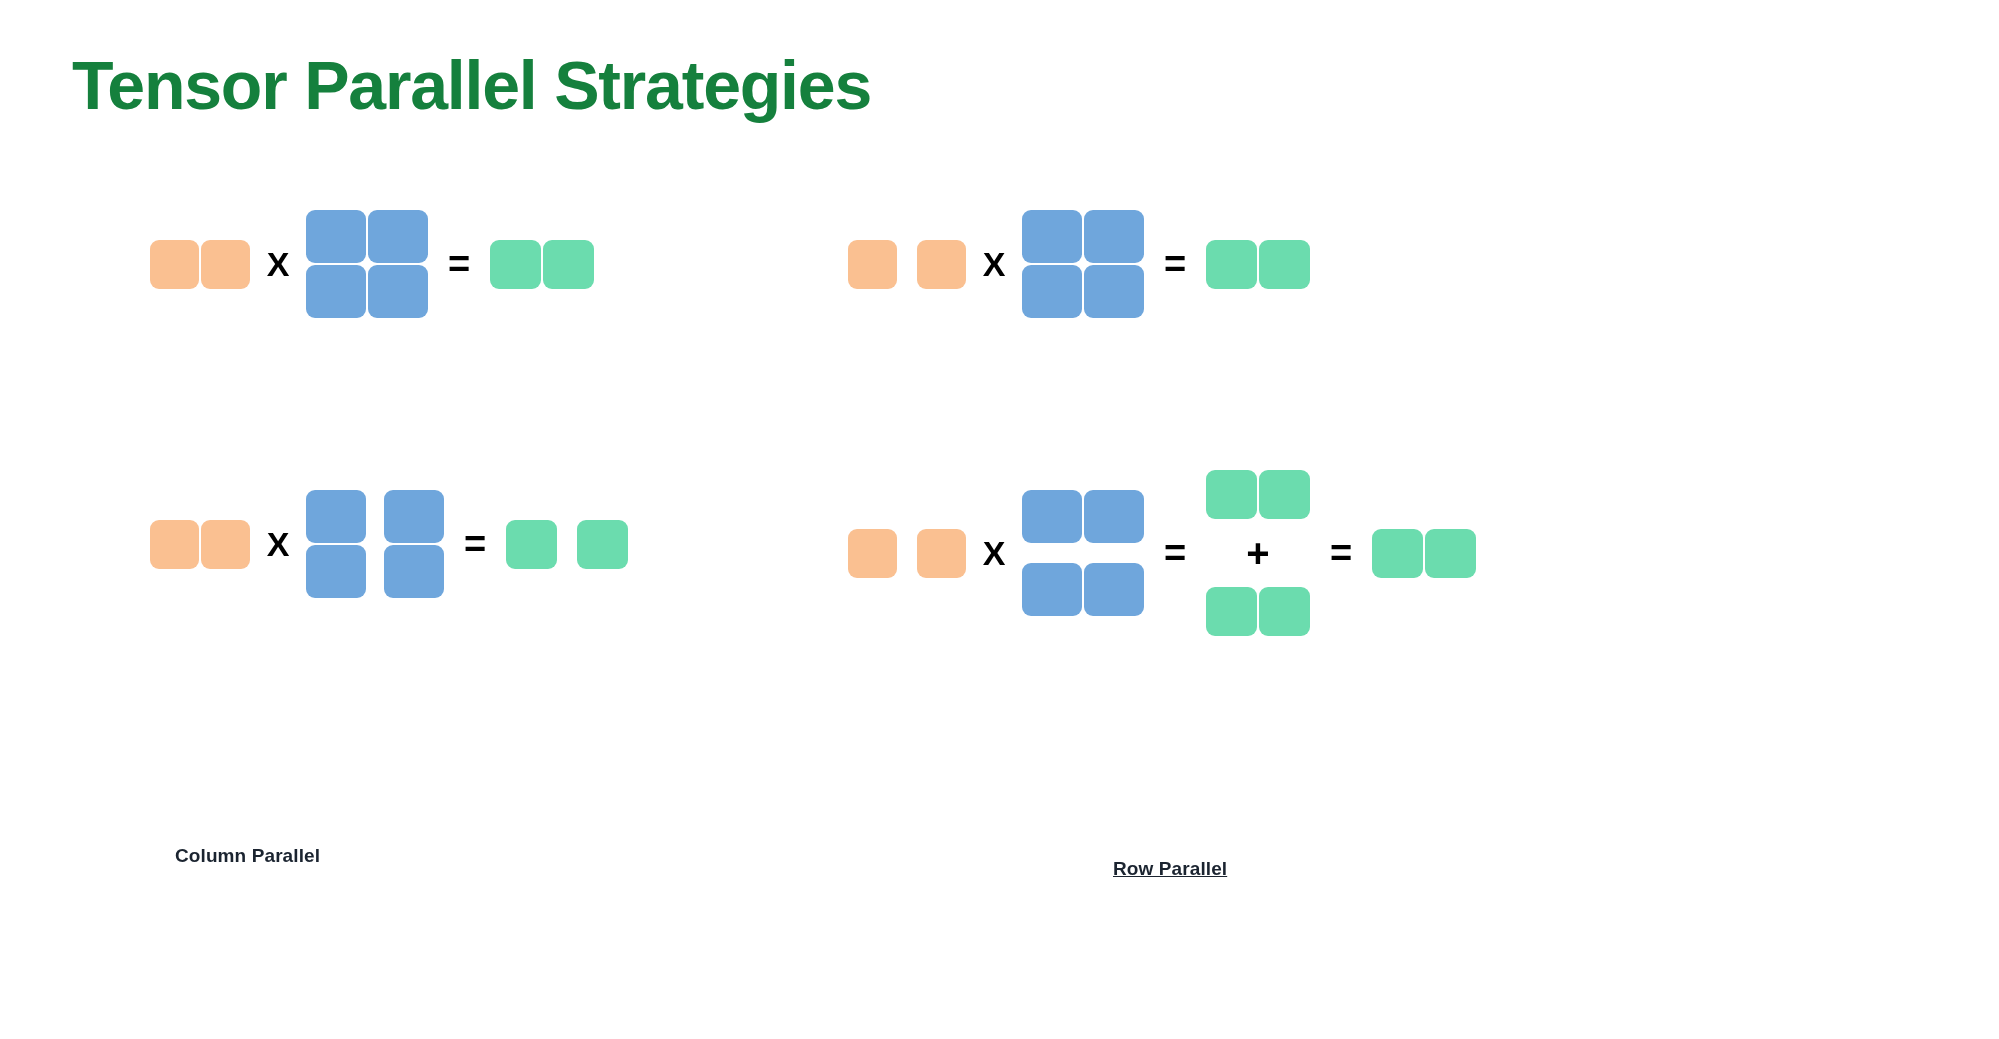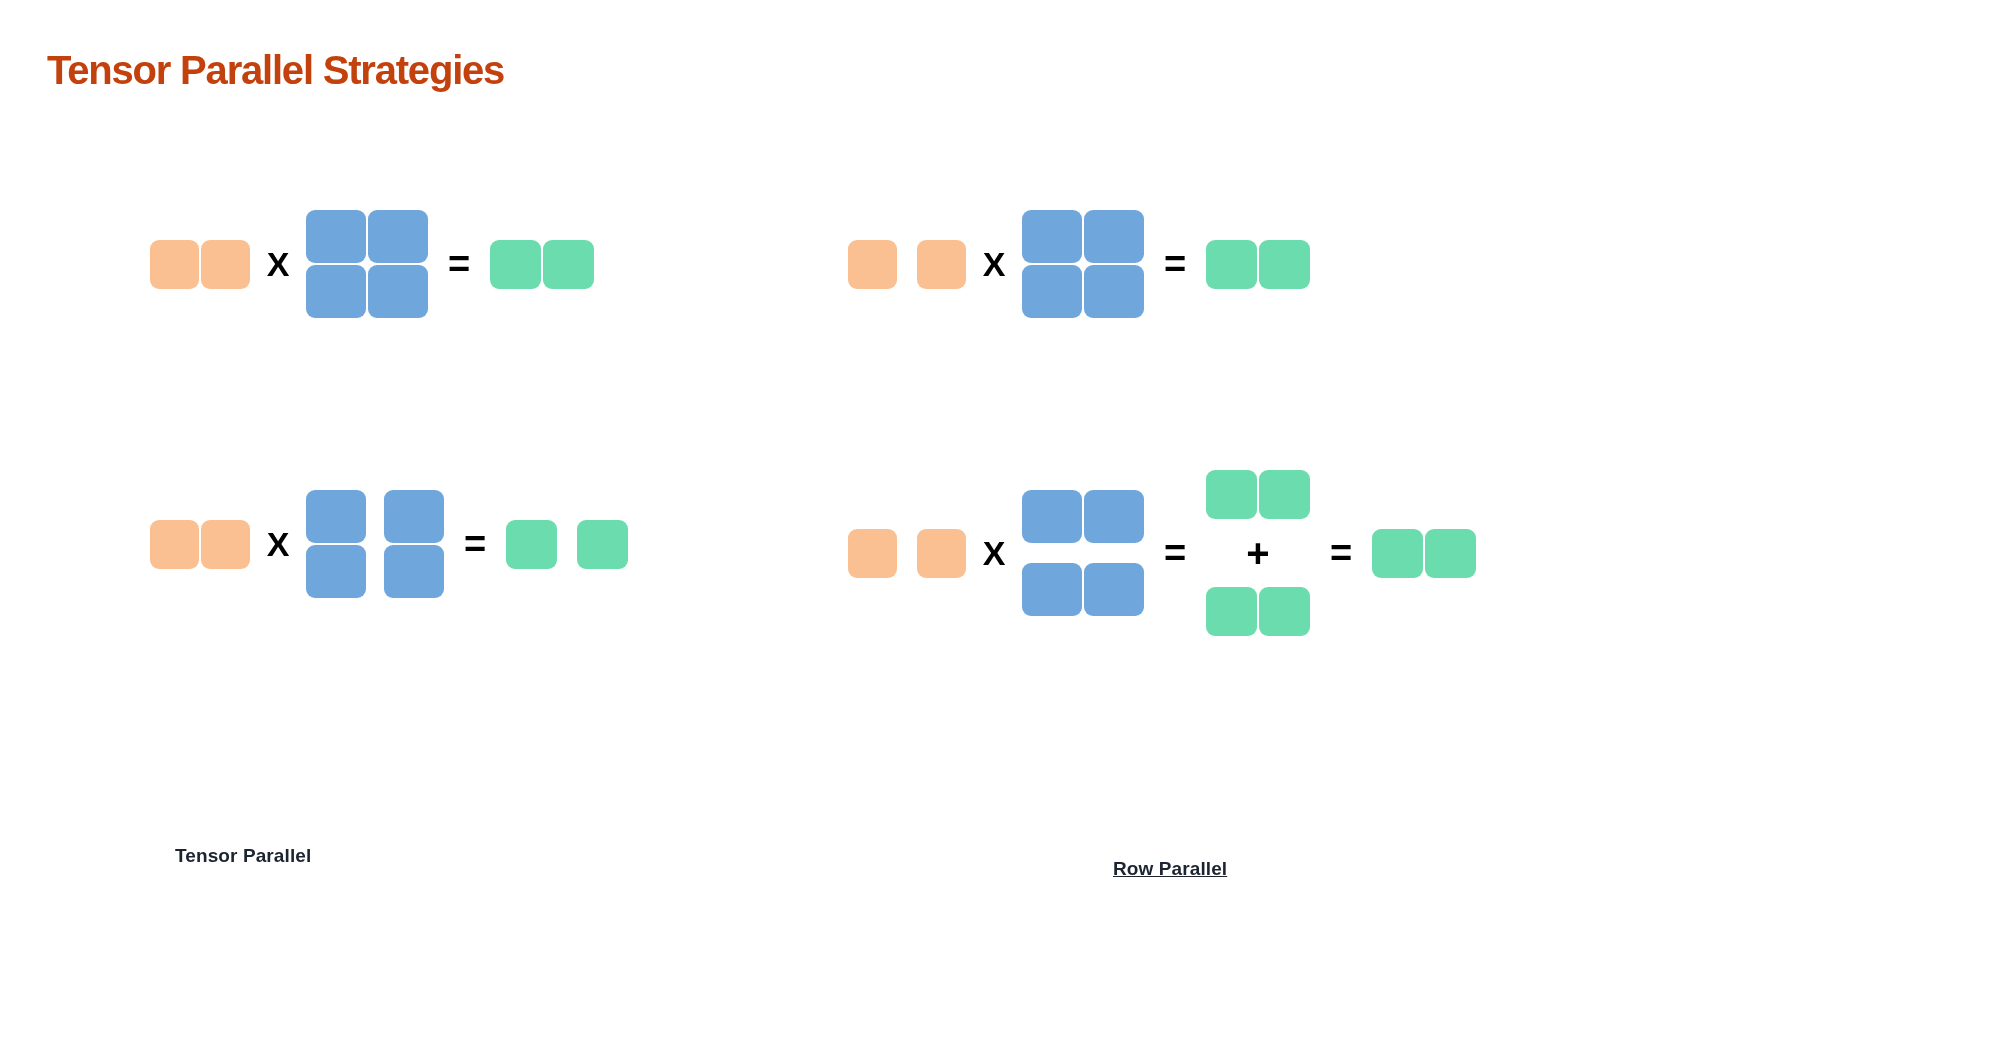--- a/index.html
+++ b/index.html
@@ -13,26 +13,26 @@
     height: 1039px;
     position: relative;
     overflow: hidden;
     font-family: "Liberation Sans", sans-serif;
     -webkit-font-smoothing: antialiased;
   }
 
   
   #page-title {
     position: absolute;
-    left: 47px;
+    left: 72px;
     top: 48px;
-    font-size: 40px;
+    font-size: 68px;
     font-weight: 700;
     letter-spacing: -1.2px;
-    color: #c2410c;
+    color: #15803d;
     line-height: 1.1;
     white-space: nowrap;
   }
 
   
   .quadrant {
     position: absolute;
   }
   #quadrant-top-left     { left: 150px;  top: 210px; }
   #quadrant-top-right    { left: 848px;  top: 210px; }
@@ -283,15 +283,15 @@
     <div class="matrix">
       <div class="matrix-row gap-joined-x">
         <div class="cell green sz-green"></div>
         <div class="cell green sz-green"></div>
       </div>
     </div>
 
   </div>
 </div>
 
-<div class="strategy-label" id="label-column-parallel">Tensor Parallel</div>
+<div class="strategy-label" id="label-column-parallel">Column Parallel</div>
 
 <div class="strategy-label" id="label-row-parallel">Row Parallel</div>
 
 </body></html>

